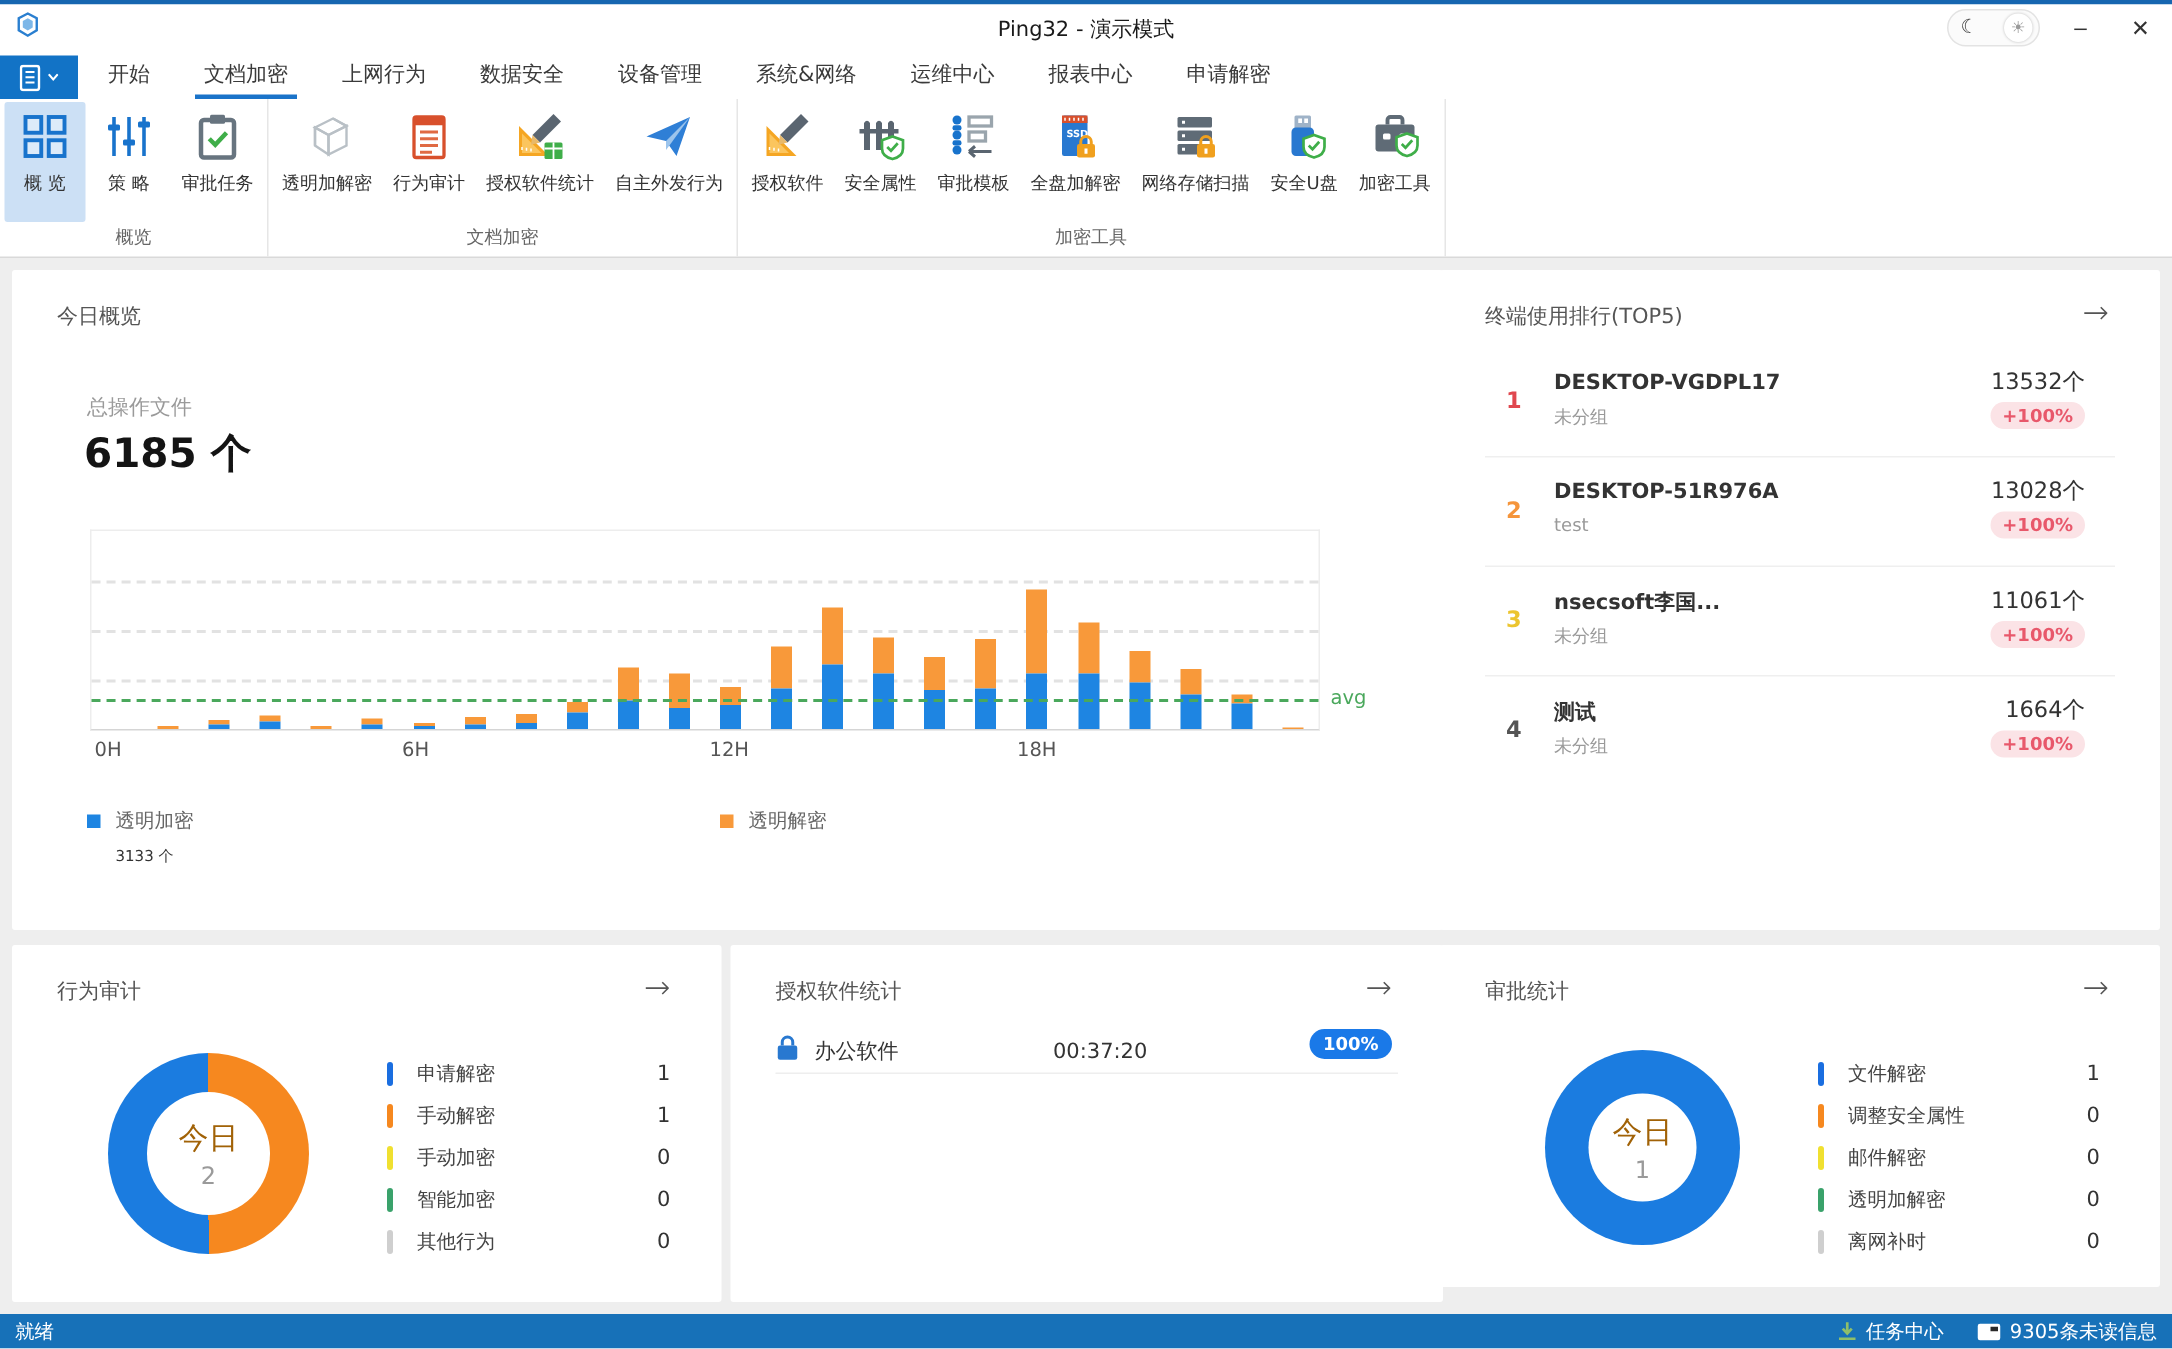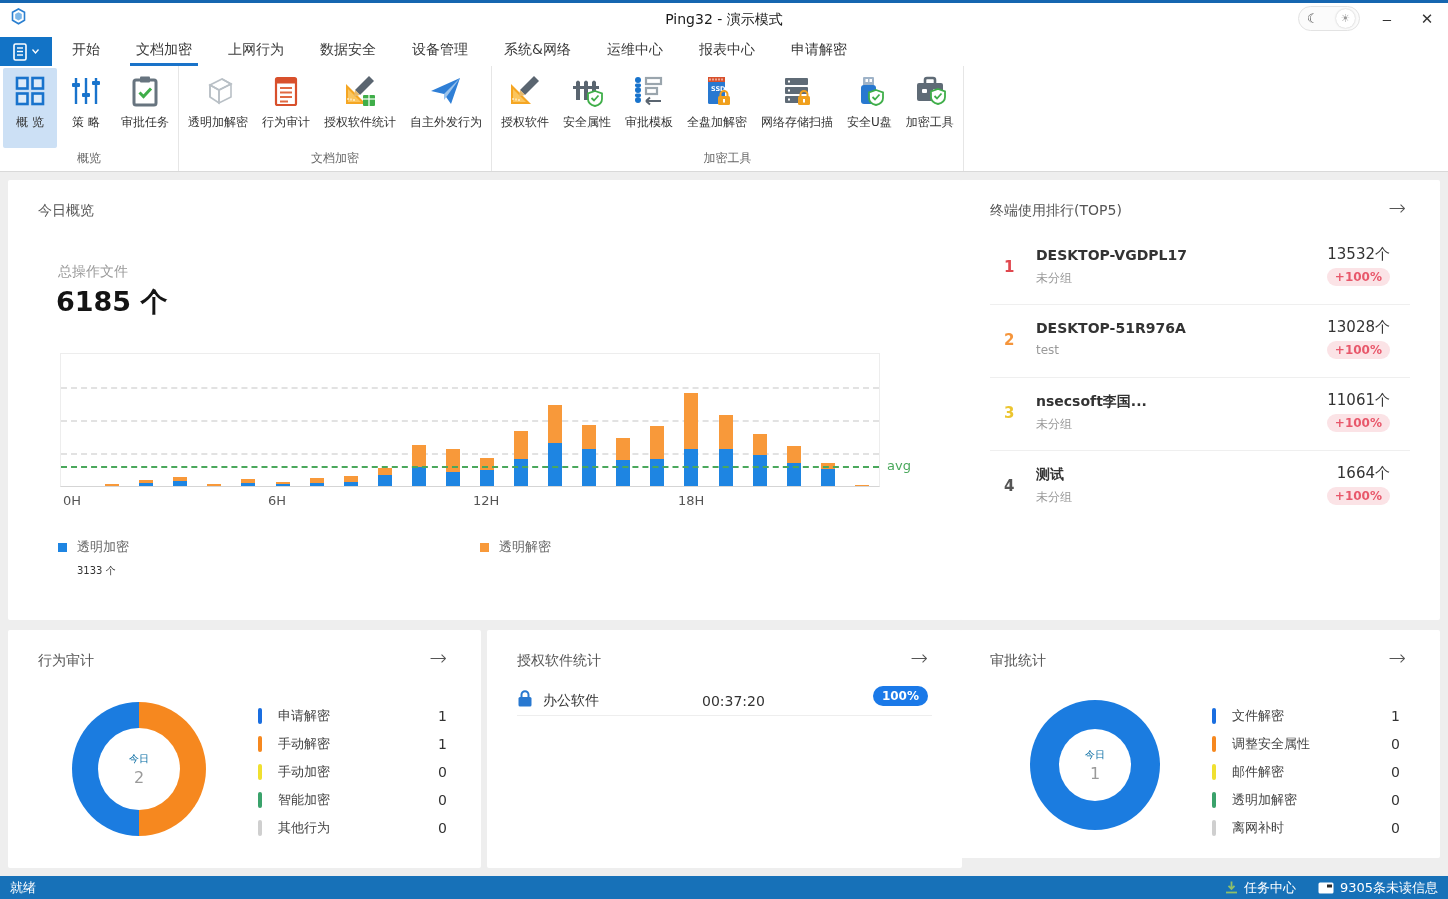--- a/index.html
+++ b/index.html
@@ -70,21 +70,21 @@
   .rank-num { position:absolute; left:14px; top:26px; font-size:15px; font-weight:bold; }
   .rank-name { position:absolute; left:46px; top:15px; font-size:14px; font-weight:bold; color:#333; }
   .rank-group { position:absolute; left:46px; top:38px; font-size:12px; color:#9a9a9a; }
   .rank-count { position:absolute; right:20px; top:13px; font-size:15px; color:#333; }
   .rank-badge { position:absolute; right:20px; top:36px; font-size:12px; font-weight:bold;
     background:#fbe3e6; color:#e8586b; border-radius:9px; padding:2px 8px; }
   
   .donut { position:absolute; border-radius:50%; }
   .donut-hole { position:absolute; background:#fff; border-radius:50%; display:flex; flex-direction:column;
     align-items:center; justify-content:center; }
-  .donut-hole .c1 { font-size:10px; color:#0369a1; }
+  .donut-hole .c1 { font-size:20px; color:#a16207; }
   .donut-hole .c2 { font-size:16px; color:#9a9a9a; margin-top:2px; }
   .mini-legend { position:absolute; top:72px; }
   #card-audit .mini-legend { left:250px; right:34px; }
   #card-appr  .mini-legend { left:252px; right:40px; }
   .ml-row { display:flex; align-items:center; height:28px; }
   .ml-marker { width:4px; height:16px; border-radius:2px; margin-right:16px; }
   .ml-label { font-size:13px; color:#444; flex:1; }
   .ml-value { font-size:14px; color:#333; }
   
   .soft-row { position:absolute; left:30px; right:30px; top:56px; height:30px; border-bottom:1px solid #eee;

